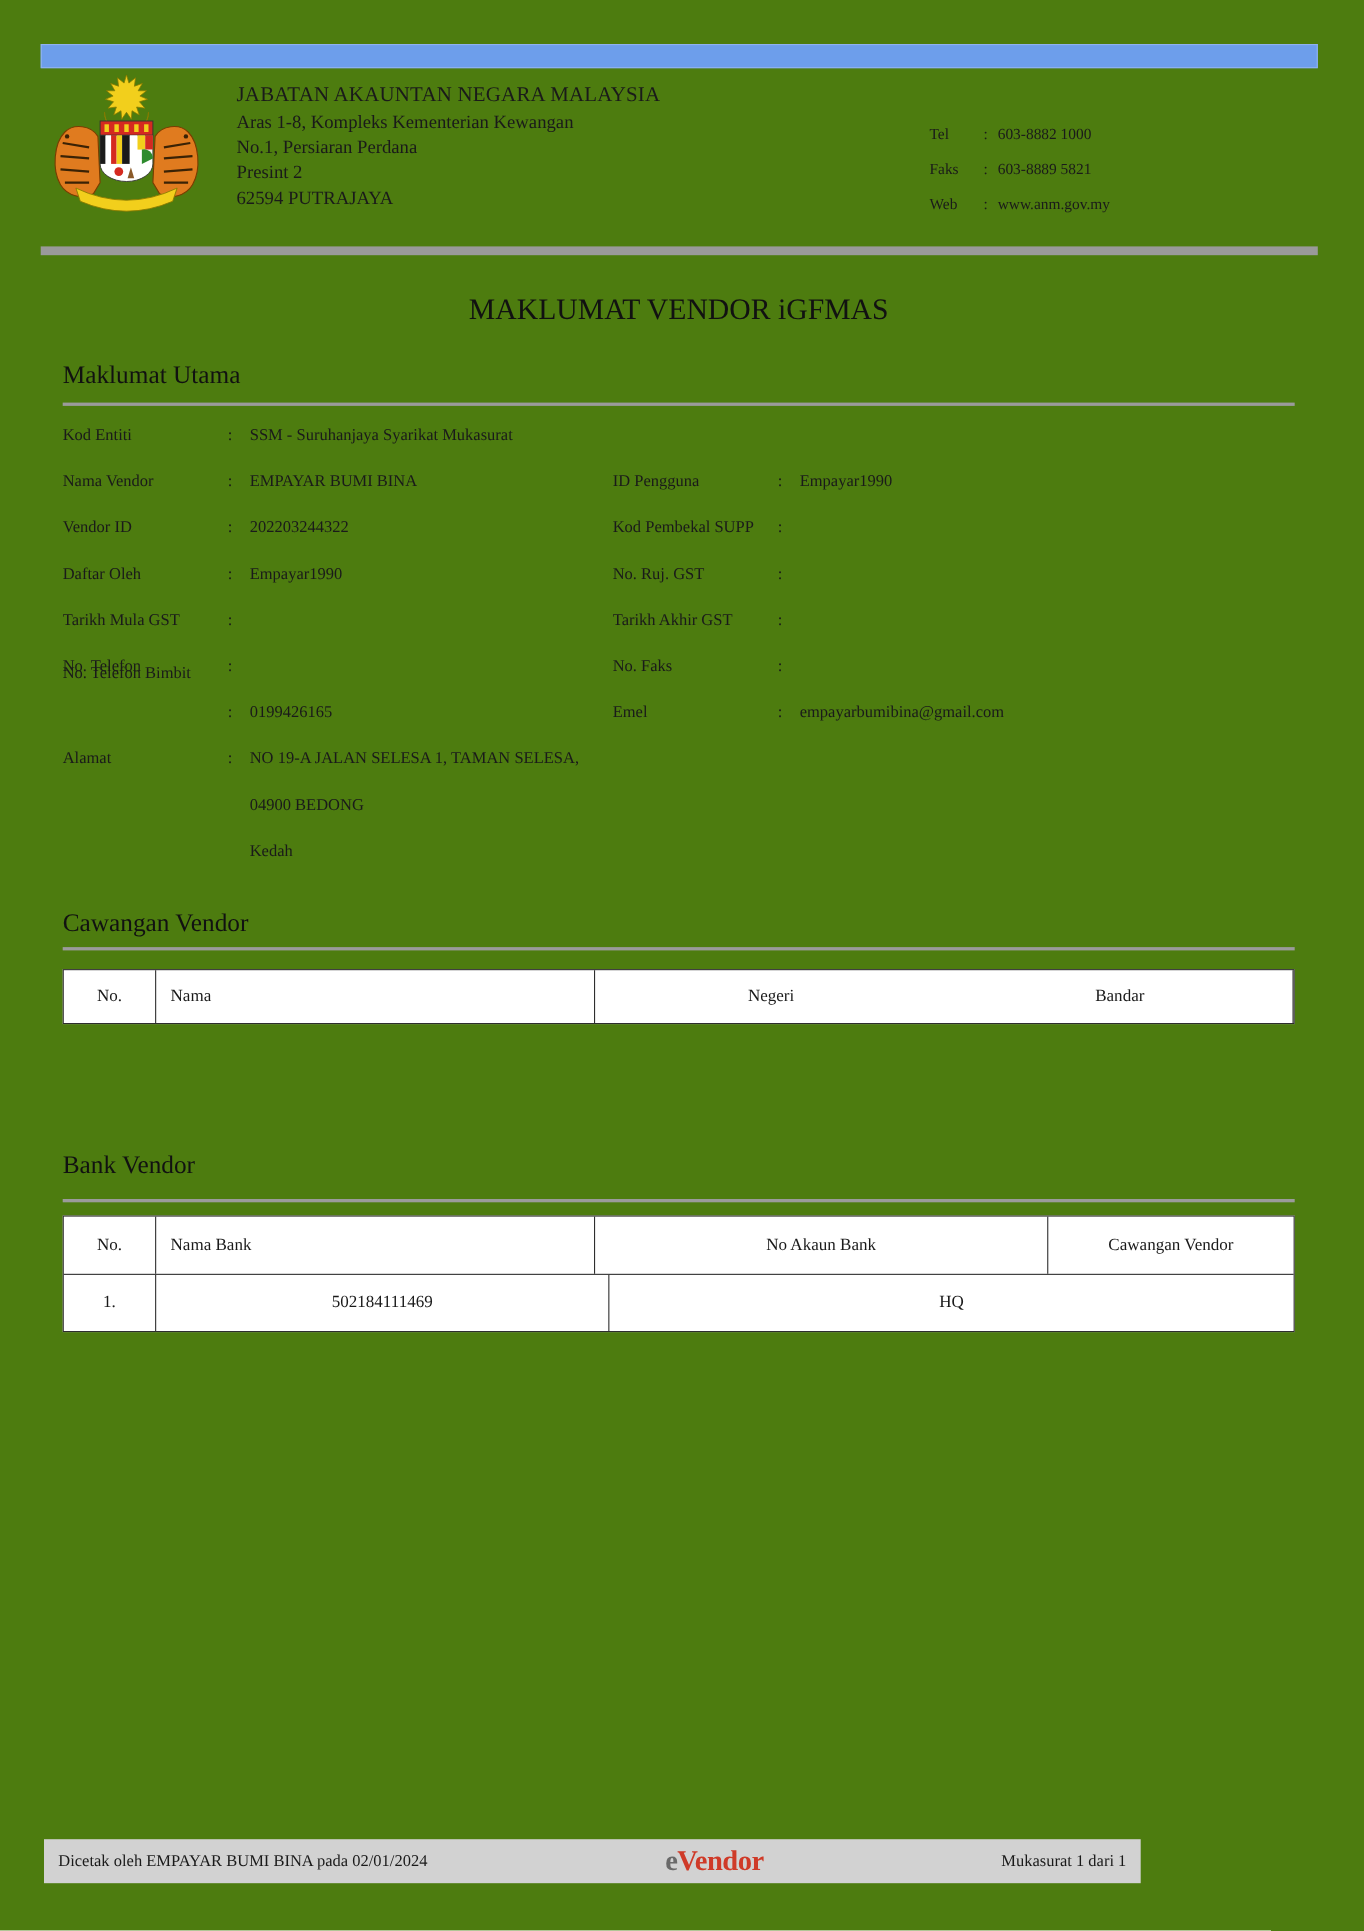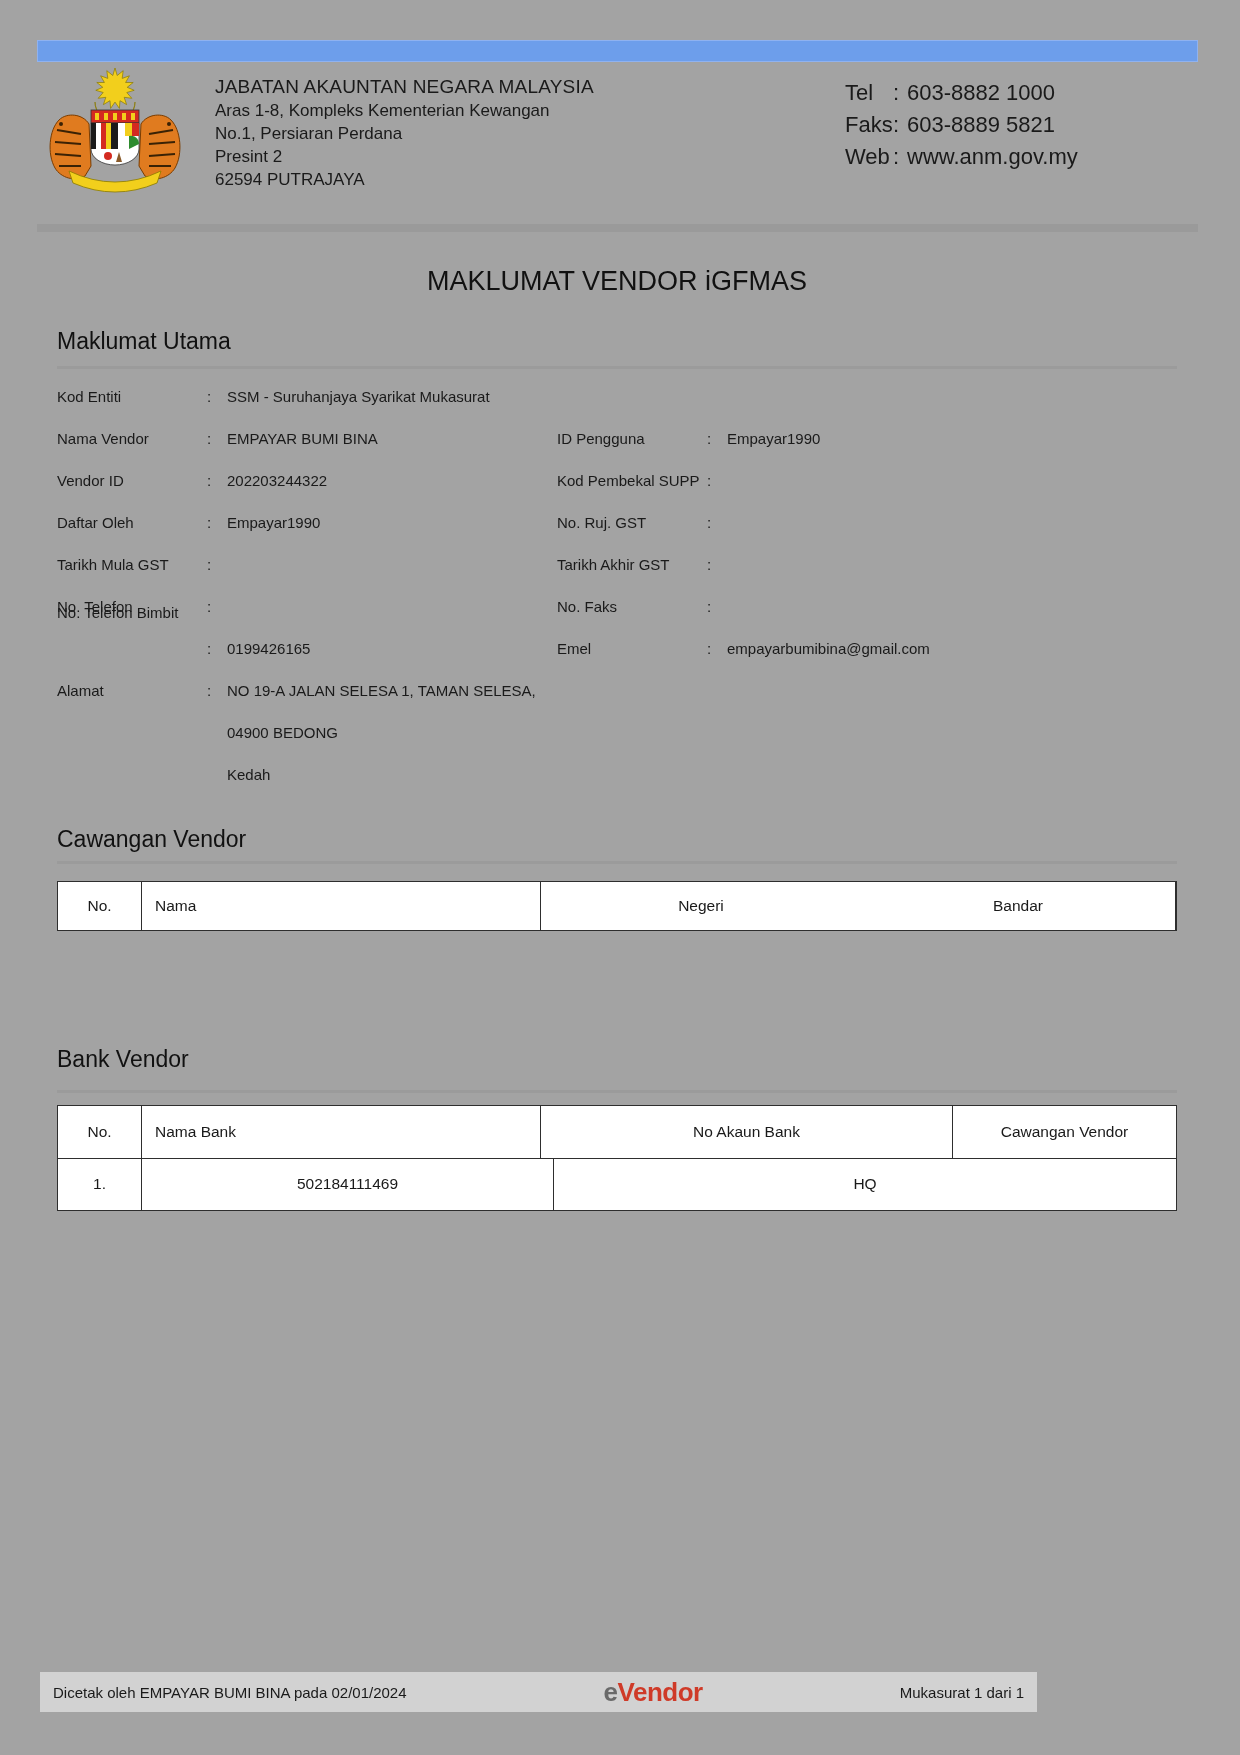--- a/index.html
+++ b/index.html
@@ -1,27 +1,27 @@
 <!DOCTYPE html>
 <html><head>
 <meta charset="utf-8">
 <style>
   html,body { margin:0; padding:0; background:#ffffff; }
   .page {
-    position:relative; width:1240px; height:1755px; background:#a3a3a3;
-    font-family:Liberation Sans, sans-serif; color:#1a1a1a;
+    position:relative; width:1240px; height:1755px; background:#4d7c0f;
+    font-family:Liberation Serif, serif; color:#1a1a1a;
     overflow:hidden;
   }
   .abs { position:absolute; }
   .blue-bar { left:37px; top:40px; width:1161px; height:22px; background:#6d9eeb; border:1px solid #8fb2f0; box-sizing:border-box; }
   .gray-bar { left:37px; top:224px; width:1161px; height:8px; background:#9a9a9a; }
   .logo-box { left:45px; top:68px; width:140px; height:128px; }
   .org-name { left:215px; top:76px; font-size:19px; letter-spacing:0.2px; }
   .org-line { left:215px; font-size:17px; }
-  .contact-row { font-size:22px; white-space:nowrap; }
+  .contact-row { font-size:14px; white-space:nowrap;margin-top:35px; }
   .contact-label { display:inline-block; width:44px; }
   .contact-colon { display:inline-block; width:14px; text-align:center; }
   .contact-value { margin-left:4px; }
   .doc-title { left:57px; top:266px; width:1120px; text-align:center; font-size:27px; color:#111; }
   .section-heading { font-size:23px; color:#111; }
   .rule { height:3px; background:#9b9b9b; left:57px; width:1120px; }
   .fl { font-size:15px; white-space:nowrap; }
   .tbl { border:1.6px solid #2e2e2e; box-sizing:border-box; display:flex; flex-direction:column; background:#fff; }
   .tr { display:flex; flex:1; }
   .tr.hb { border-bottom:1.6px solid #2e2e2e; }

